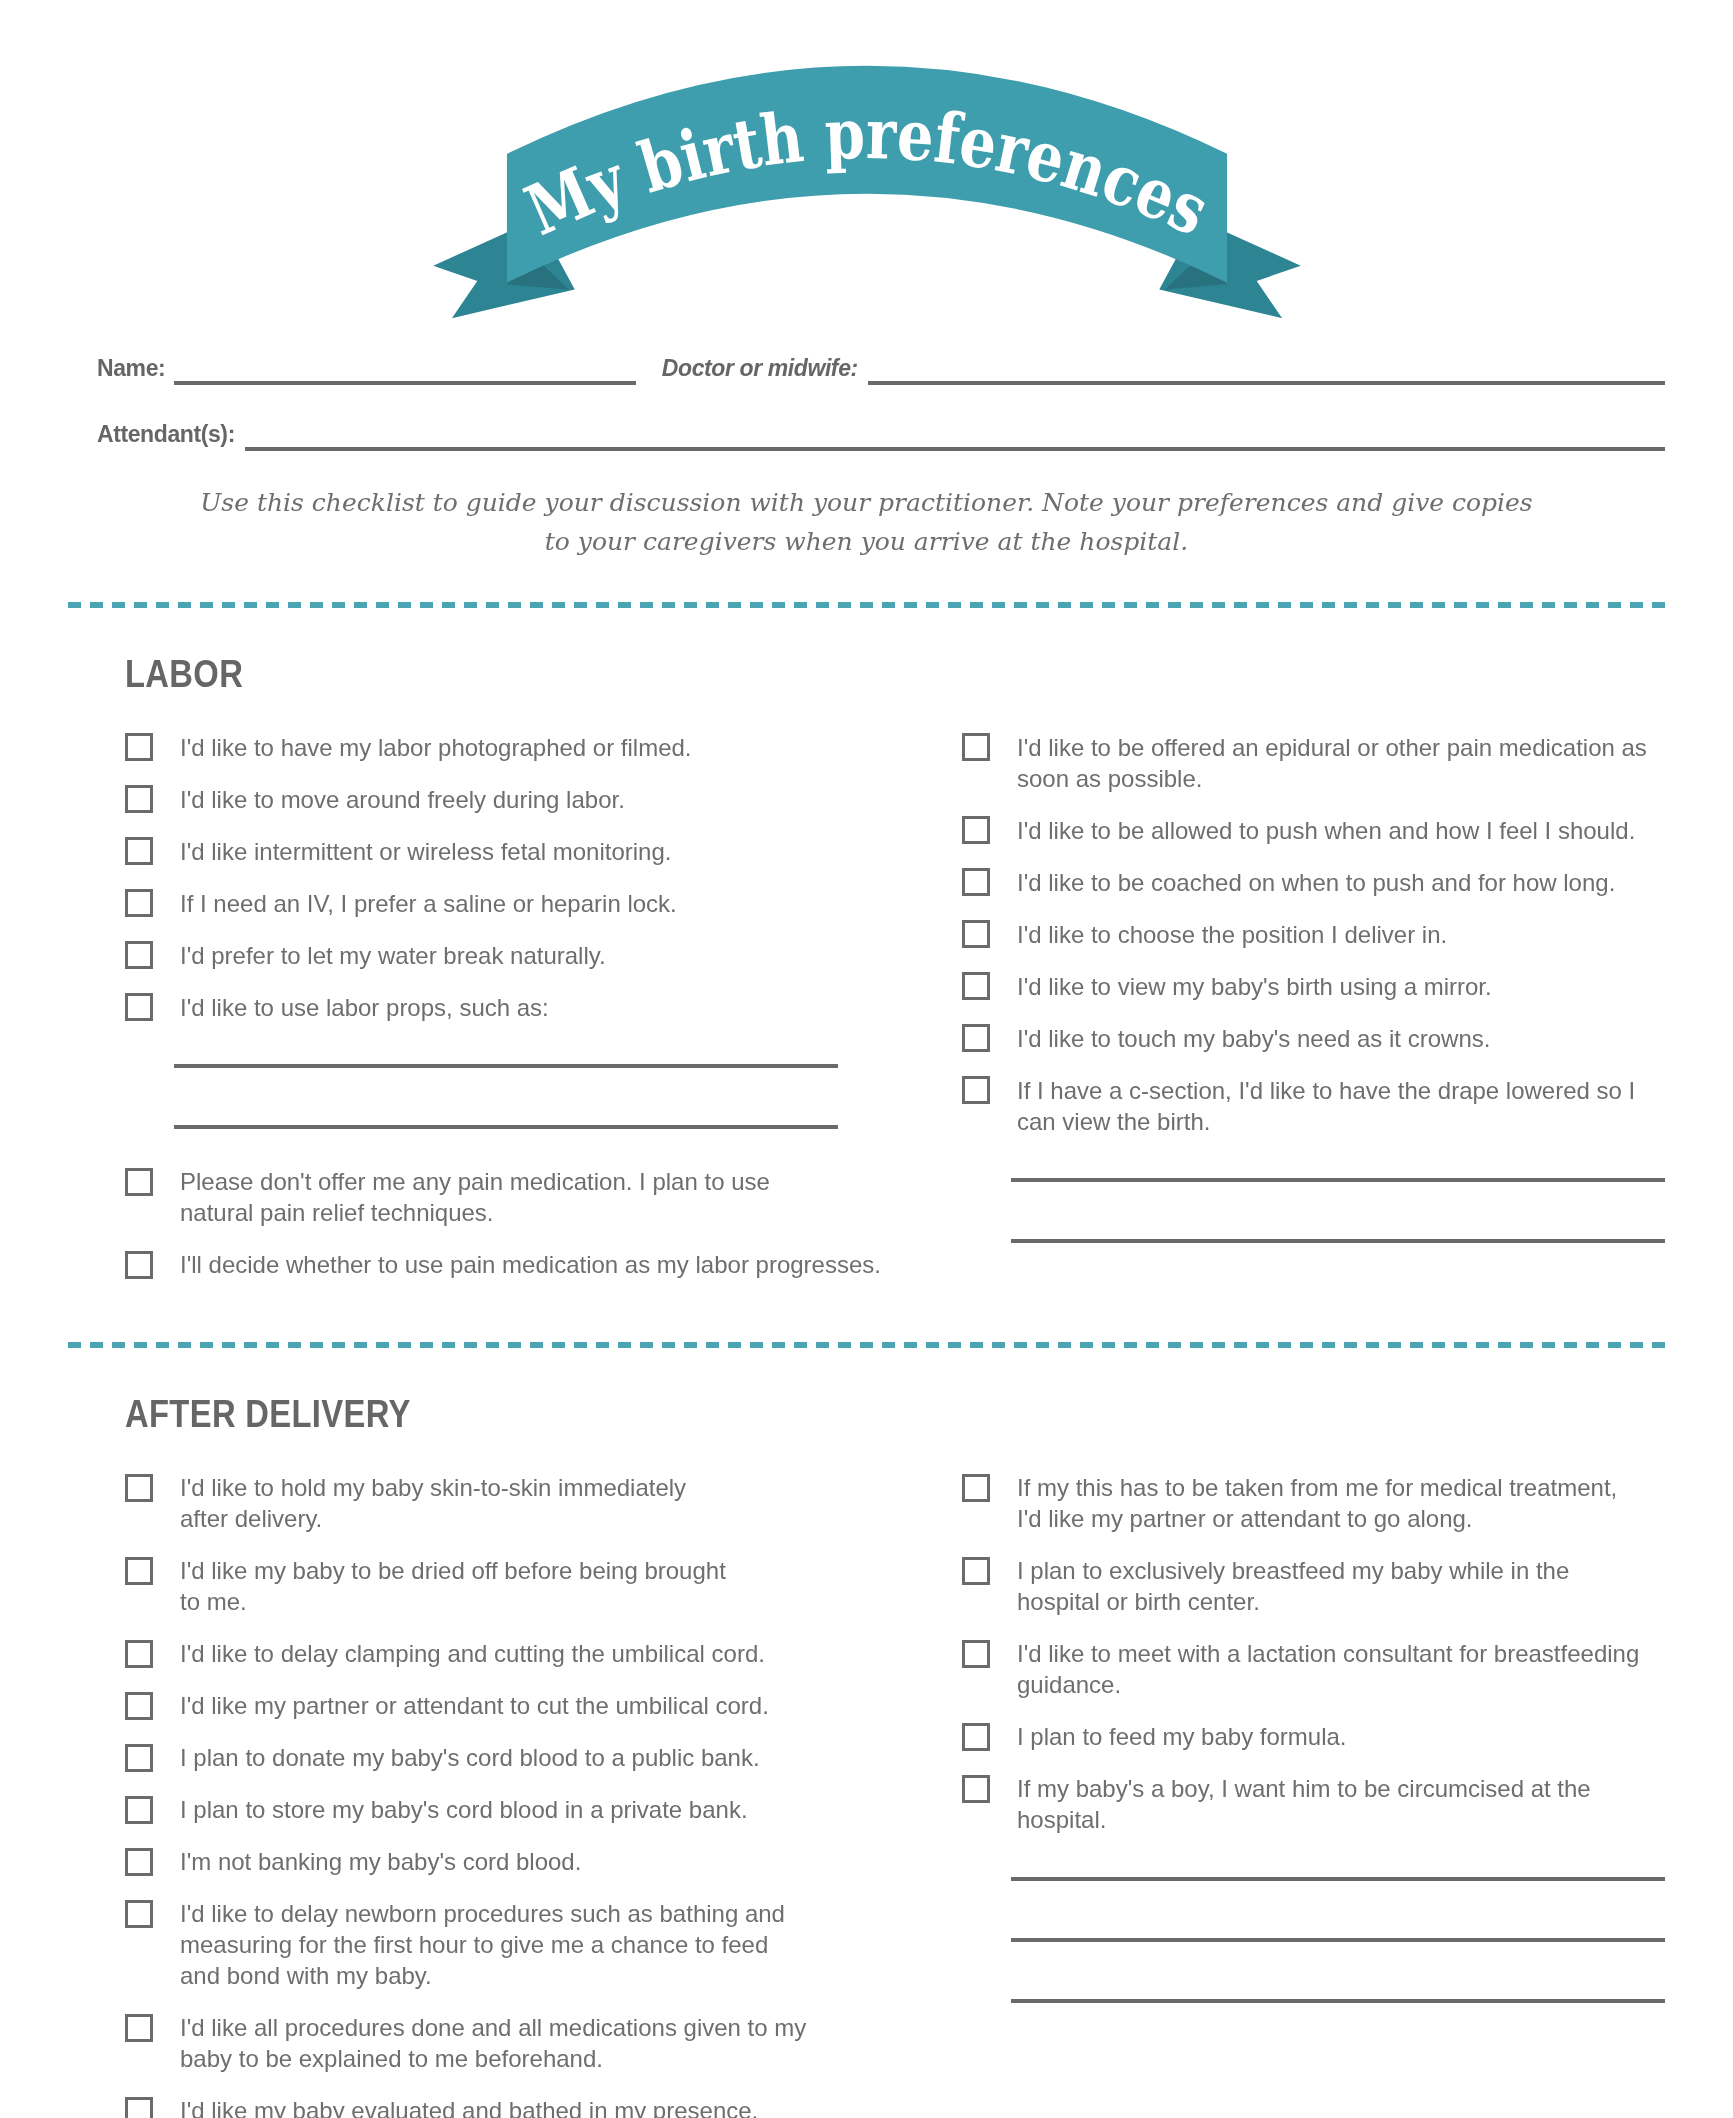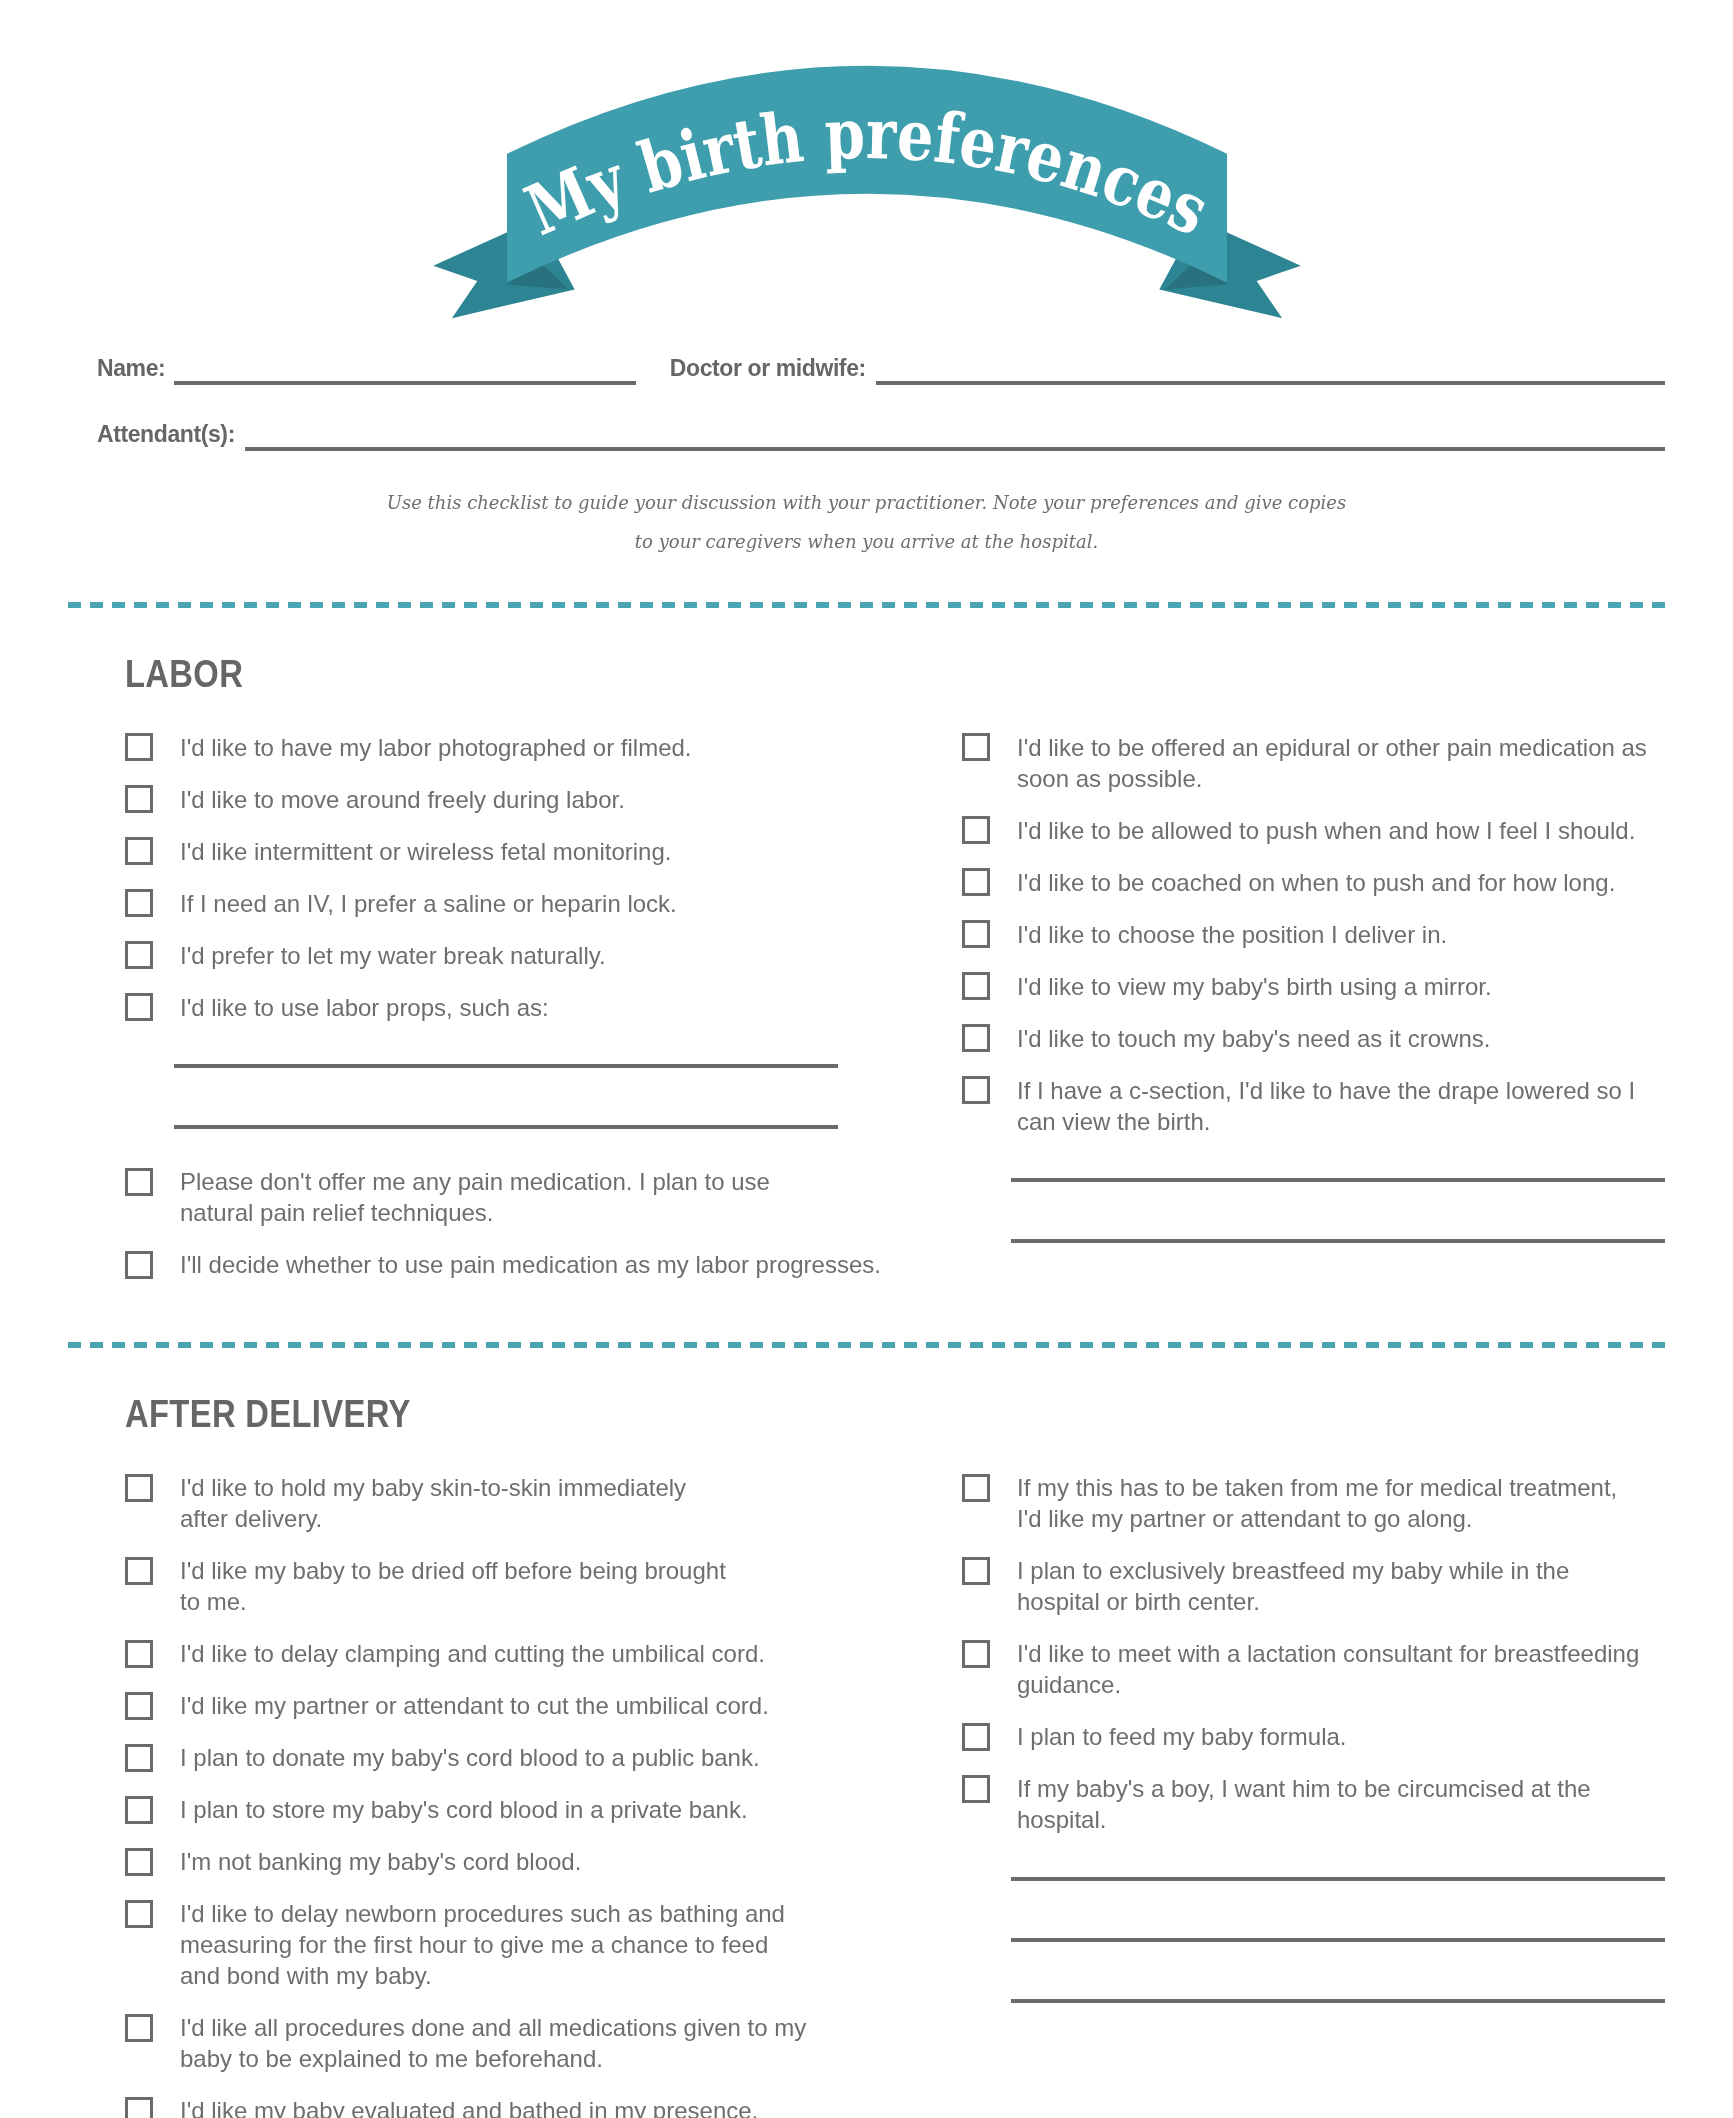--- a/index.html
+++ b/index.html
@@ -11,24 +11,24 @@
   
   .banner-wrap{width:898px;margin:20.3px auto 0;}
   .banner-wrap svg{display:block;}
   
   .fields{padding:0 68px 0 97px;margin-top:25.4px;}
   .frow{display:flex;align-items:flex-end;margin-bottom:32px;}
   .field-label{font-weight:bold;font-size:23px;color:#666666;letter-spacing:-0.4px;white-space:nowrap;line-height:34px;}
   .fline{border-bottom:4.2px solid #6a6a6a;height:29px;}
   .fline.name{width:462px;margin-left:8.5px;}
   .fline.grow{flex:1;margin-left:10.2px;}
-  .doctor-label{margin-left:34px;}
+  .doctor-label{margin-left:26px;font-style:italic;}
   
   .intro{margin-top:23px;text-align:center;font-family:"DejaVu Serif",serif;font-style:italic;
-         font-size:18px;line-height:39px;color:#6e6e6e;}
+         font-size:25px;line-height:39px;color:#6e6e6e;}
   .intro span{display:block;}
   
   .divider{height:6px;margin:41px 64px 0 68px;
     background:repeating-linear-gradient(90deg,#4aa4b1 0 12.7px,transparent 12.7px 22px);}
   .section-title{margin:44px 0 36px 125px;font-weight:bold;font-size:39px;color:#666666;
     transform:scaleX(0.84);transform-origin:left center;letter-spacing:0.4px;}
   .checklist{display:grid;grid-template-columns:837px 1fr;padding:0 68px 0 125px;align-items:start;}
   .item{display:flex;gap:27px;margin-bottom:21px;align-items:flex-start;}
   .checkbox{flex:none;width:22px;height:22px;border:3.4px solid #6b6b6b;margin-top:1.7px;background:#fff;}
   .item-text{font-size:24px;line-height:31px;color:#6e6e6e;white-space:pre-line;}

